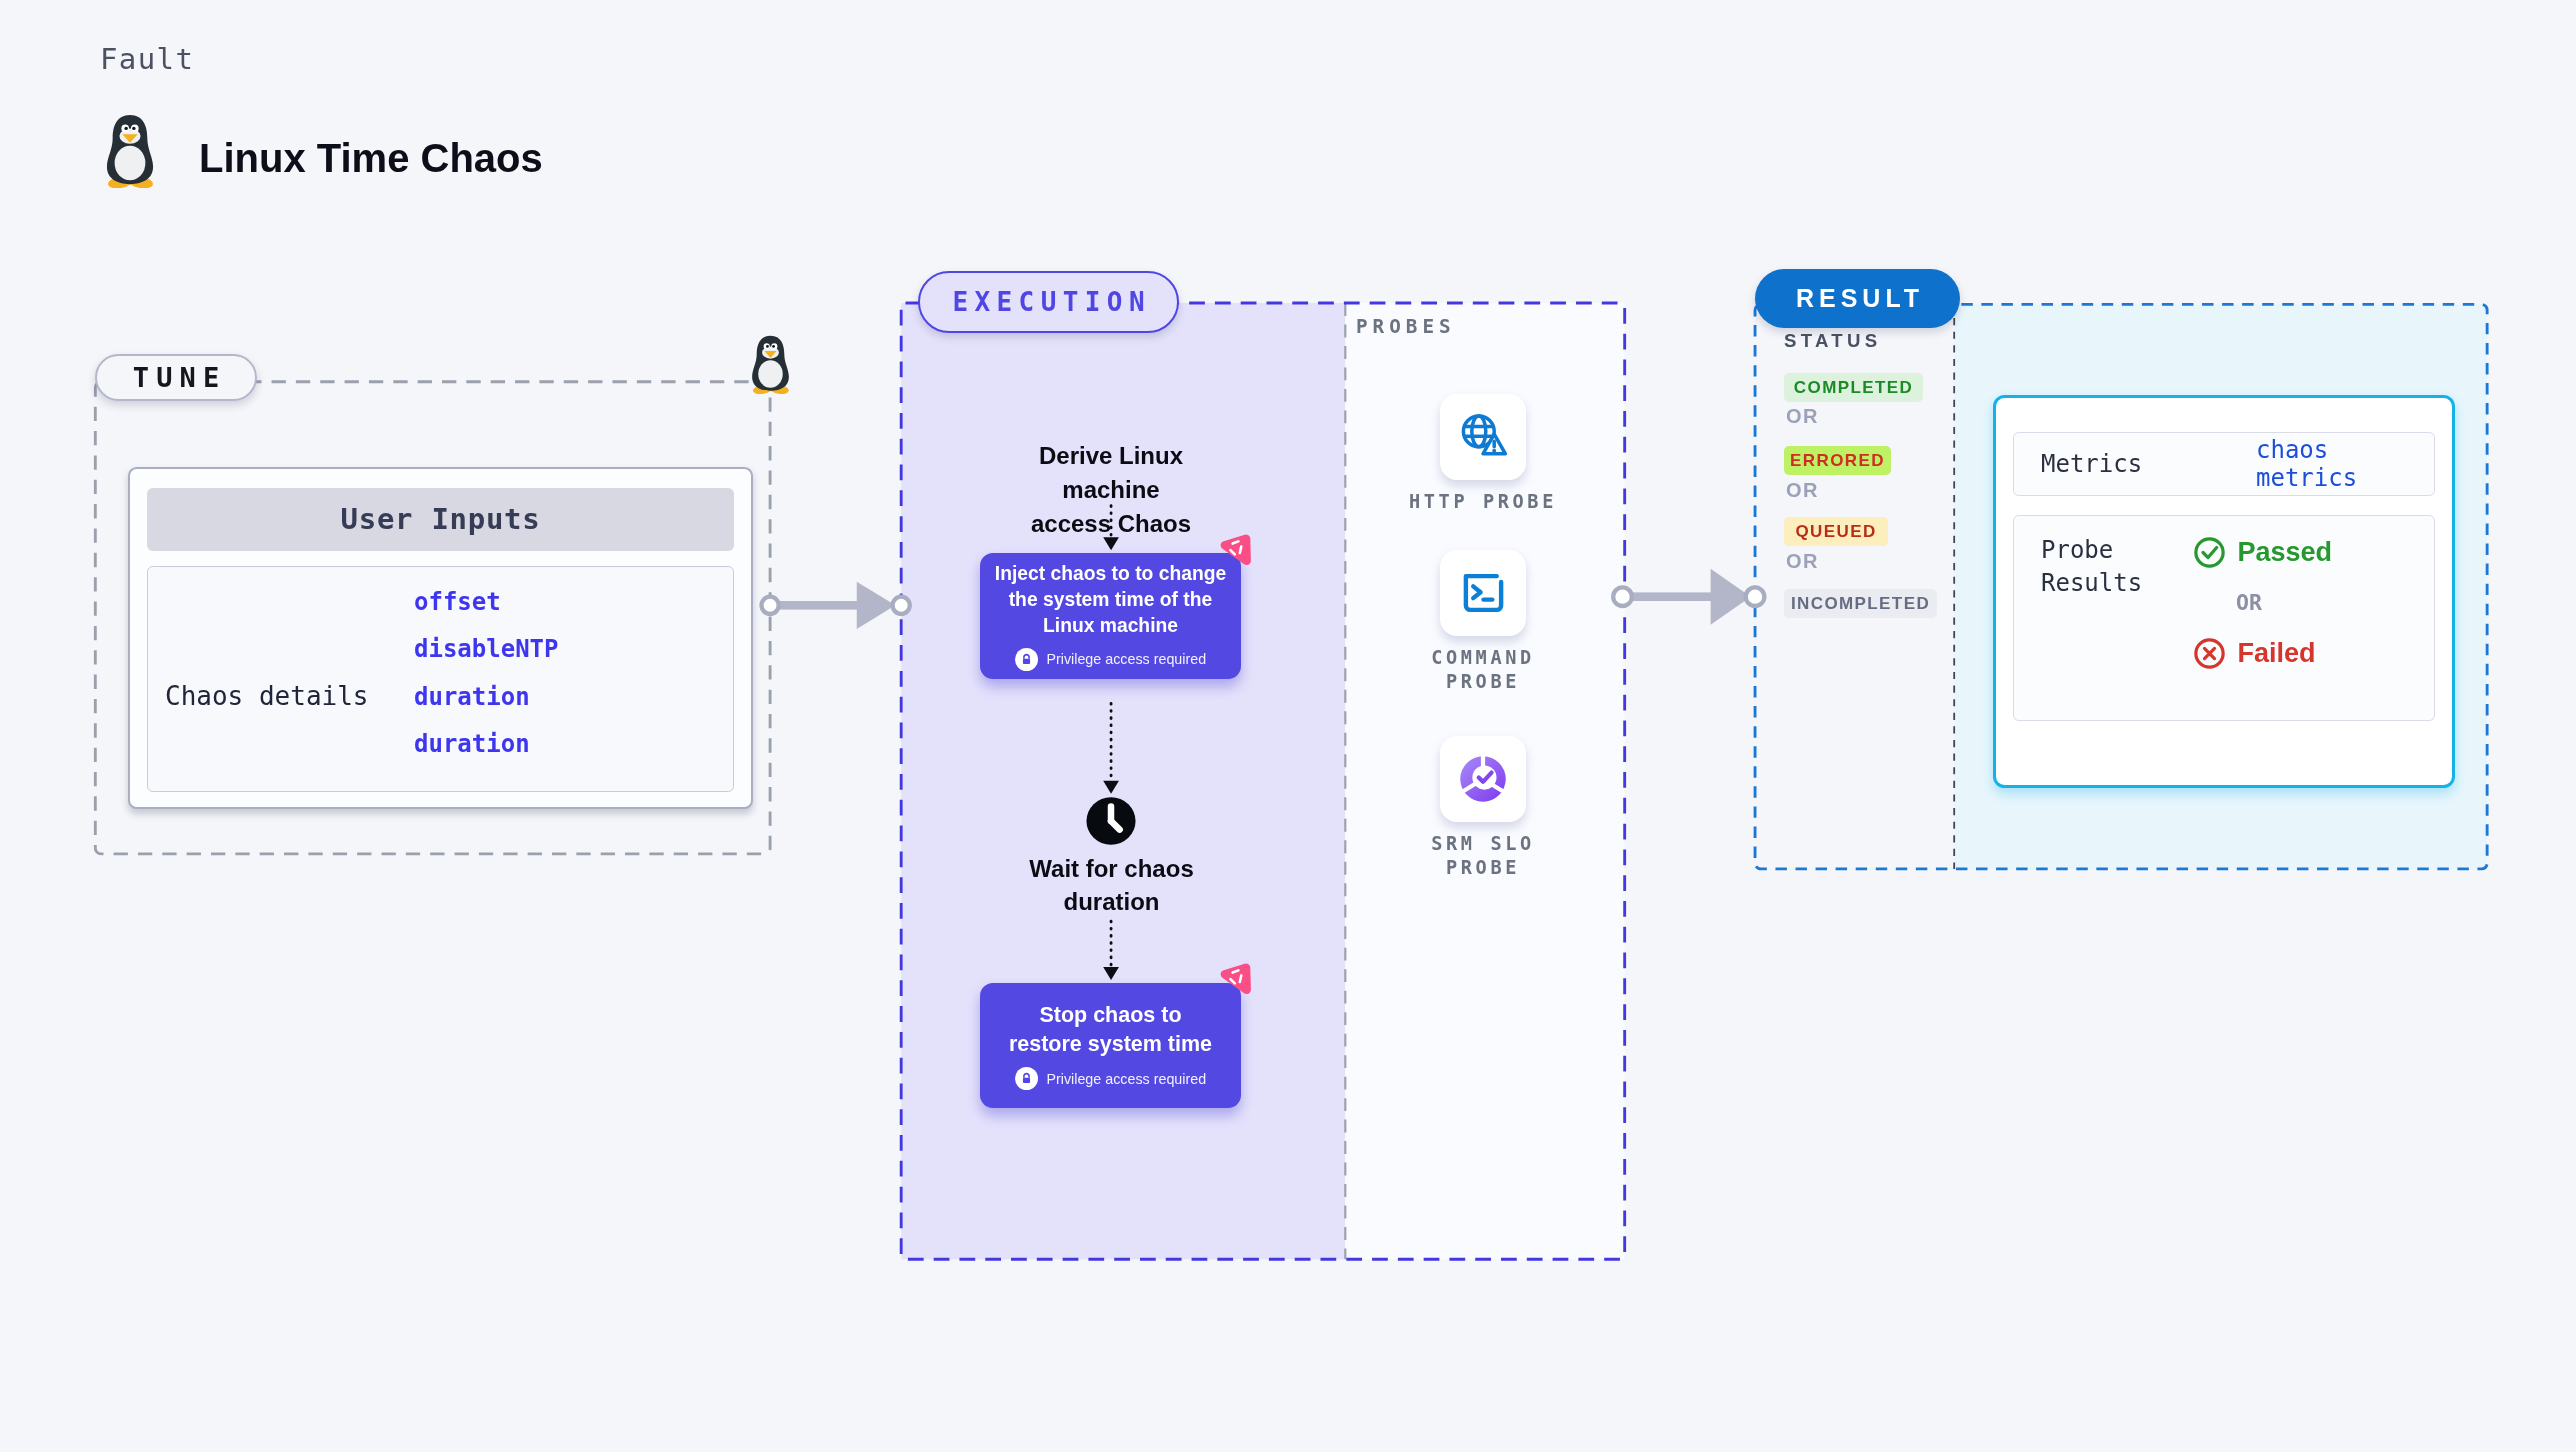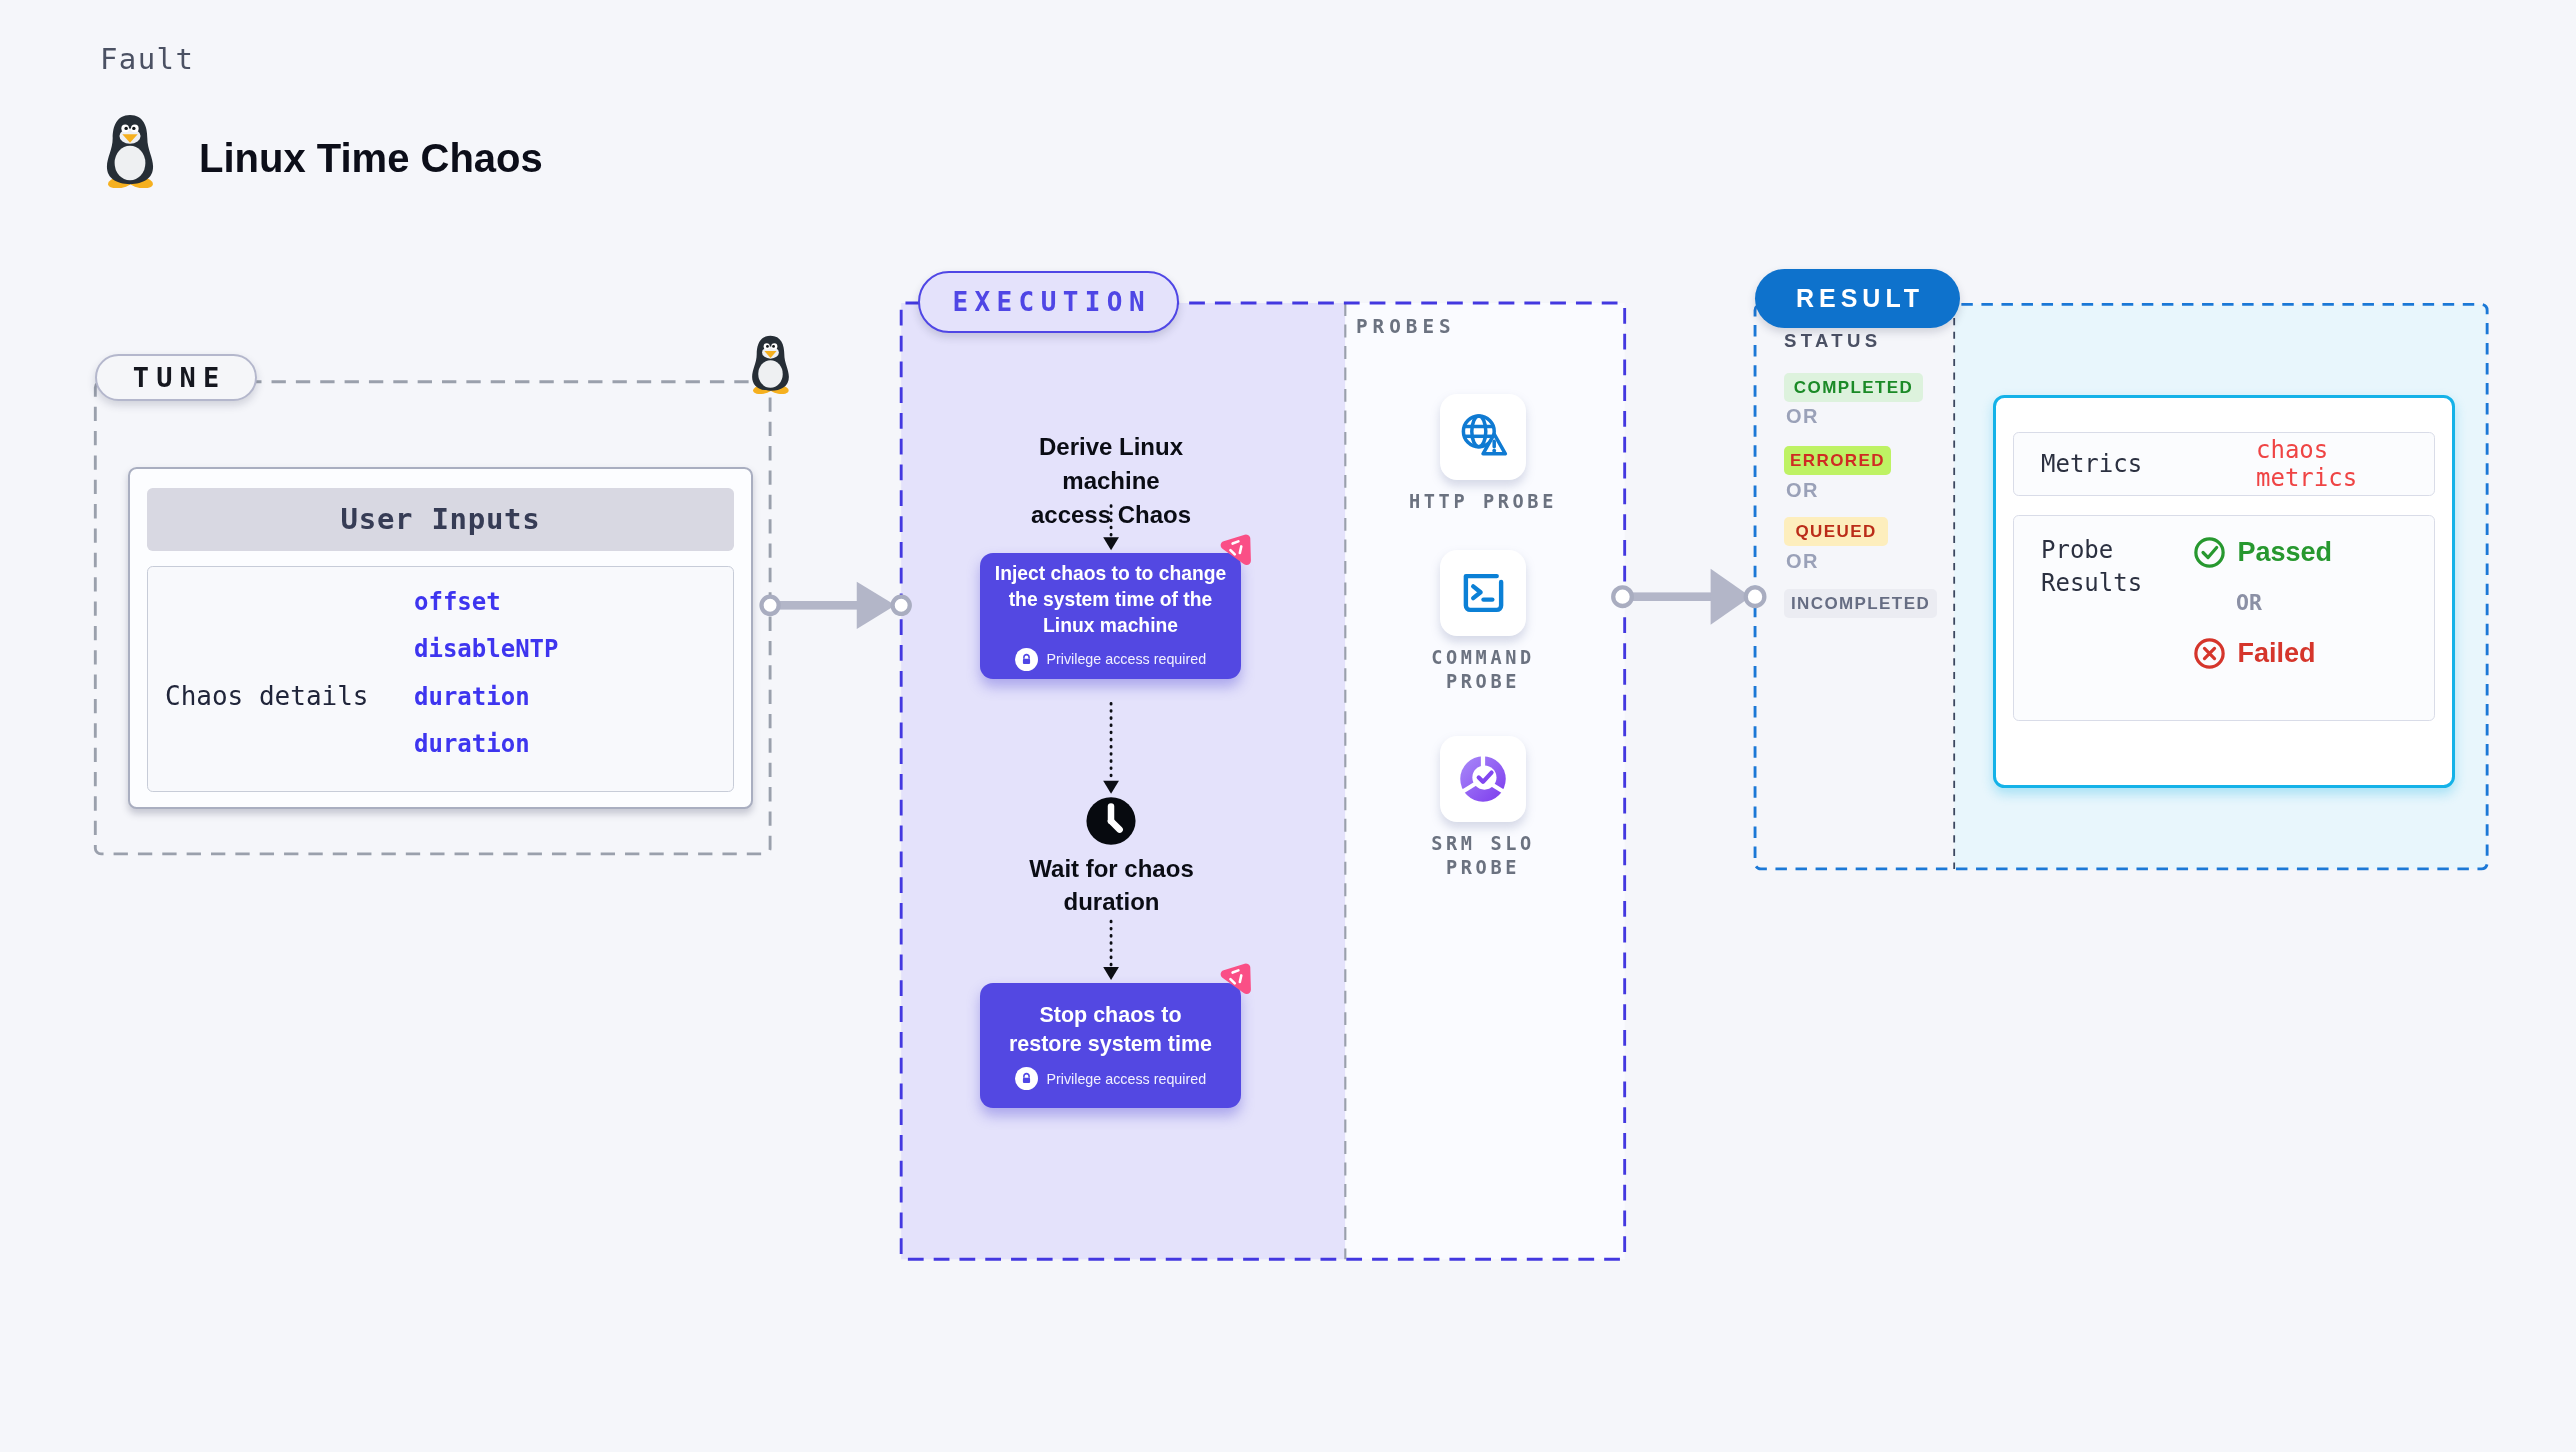--- a/index.html
+++ b/index.html
@@ -51,21 +51,21 @@
     margin-top:15.8px; height:226px; background:#f8f9fc;
     border:1.4px solid #c7ccd8; border-radius:5.7px; position:relative;
   }
   .chaos-details-label { left:17px; top:126px; transform:translateY(-50%); top:129px;
     font-size:26px; color:#20253a; }
   .param-list { left:266px; top:21.5px; display:flex; flex-direction:column; gap:21.5px; }
   .param-item { font-size:24px; font-weight:600; color:#3e35ef; line-height:26px; cursor:pointer; }
 
   
   .flow-text { text-align:center; font-weight:bold; color:#0a0c14; z-index:4; }
-  .derive-text { left:989px; top:430px; width:244px; font-size:24px; line-height:34px; }
+  .derive-text { left:989px; top:439px; width:244px; font-size:24px; line-height:34px; }
   .wait-text  { left:1011px; top:852px; width:201px; font-size:24px; line-height:33px; }
 
   .chaos-box {
     position:absolute; width:261px; background:#5348e2; border-radius:13px;
     box-shadow:0 7.2px 13px rgba(70,60,210,.35); z-index:4;
     display:flex; flex-direction:column; align-items:center; justify-content:center;
     padding:13px 14.3px; color:#fff; text-align:center;
   }
   .inject-box { left:980px; top:553px; height:126px; }
   .stop-box   { left:980px; top:983px; height:125px; }
@@ -107,21 +107,21 @@
     left:1993px; top:395px; width:462px; height:393px; z-index:4;
     background:#ffffff; border:3.6px solid #14b2e8; border-radius:11.5px;
     box-shadow:0 5.7px 11.5px rgba(20,178,232,.3); padding:17px;
   }
   .output-header { height:52px; background:#d6d6e1; border-radius:5.7px;
     display:flex; align-items:center; justify-content:center;
     font-size:27px; color:#5a6076; }
   .output-row { background:#fbfcfe; border:1.4px solid #d9dce8; border-radius:5.7px; position:relative; }
   .metrics-row { margin-top:17px; height:64px; display:flex; align-items:center; }
   .metrics-label { margin-left:27px; font-size:24px; color:#2b3040; }
-  .metrics-value { position:absolute; left:242px; font-size:24px; font-weight:500; color:#ef4444; cursor:pointer; }
+  .metrics-value { position:absolute; left:242px; font-size:24px; font-weight:500; color:#1d4ed8; cursor:pointer; }
   .proberes-row { margin-top:18.6px; height:206px; }
   .proberes-label { position:absolute; left:27px; top:18.6px; font-size:24px; color:#2b3040; line-height:33px; }
   .proberes-values { position:absolute; left:179px; top:20px; }
   .passed-row, .failed-row { display:flex; align-items:center; gap:11.5px; }
   .passed-text { font-size:27px; font-weight:bold; color:#27982f; }
   .failed-text { font-size:27px; font-weight:bold; color:#d5352b; }
   .output-or { font-size:21.5px; font-weight:bold; color:#8b90a5; margin:21.5px 0 21.5px 43px;
     font-family:"DejaVu Sans Mono","Liberation Mono",monospace; }
 </style>
 </head>

